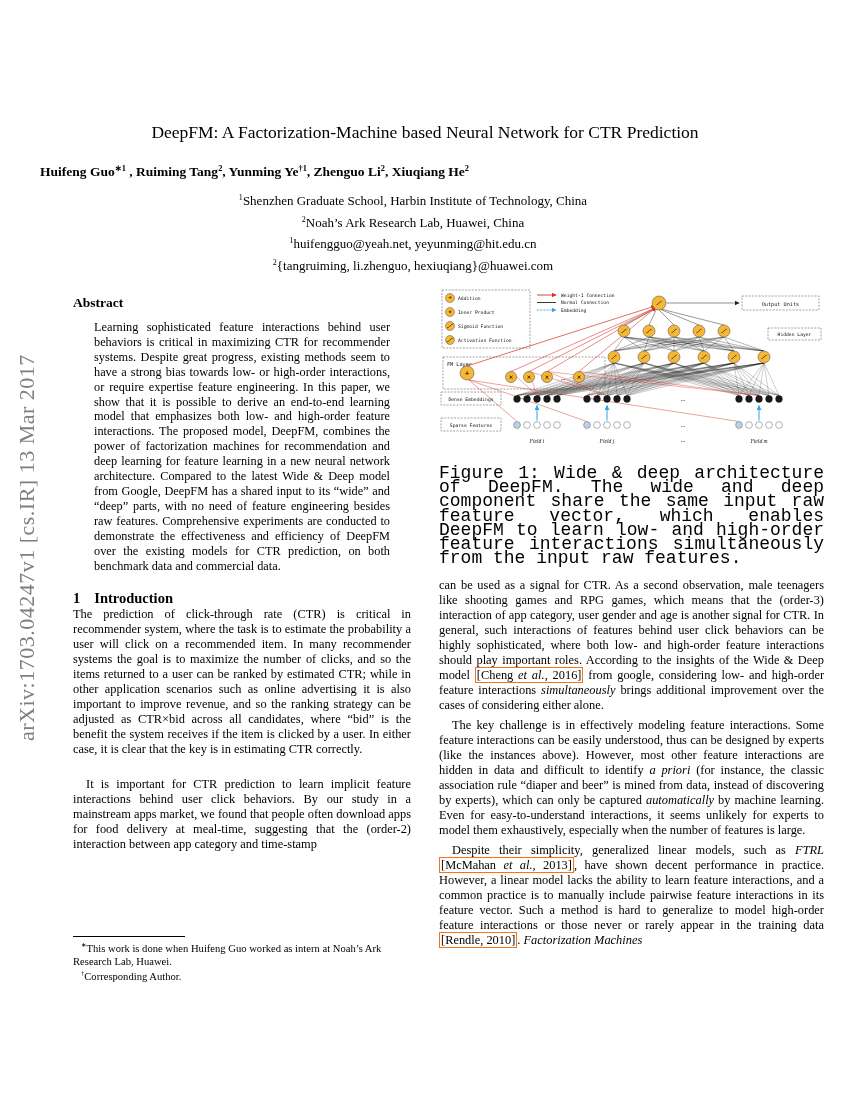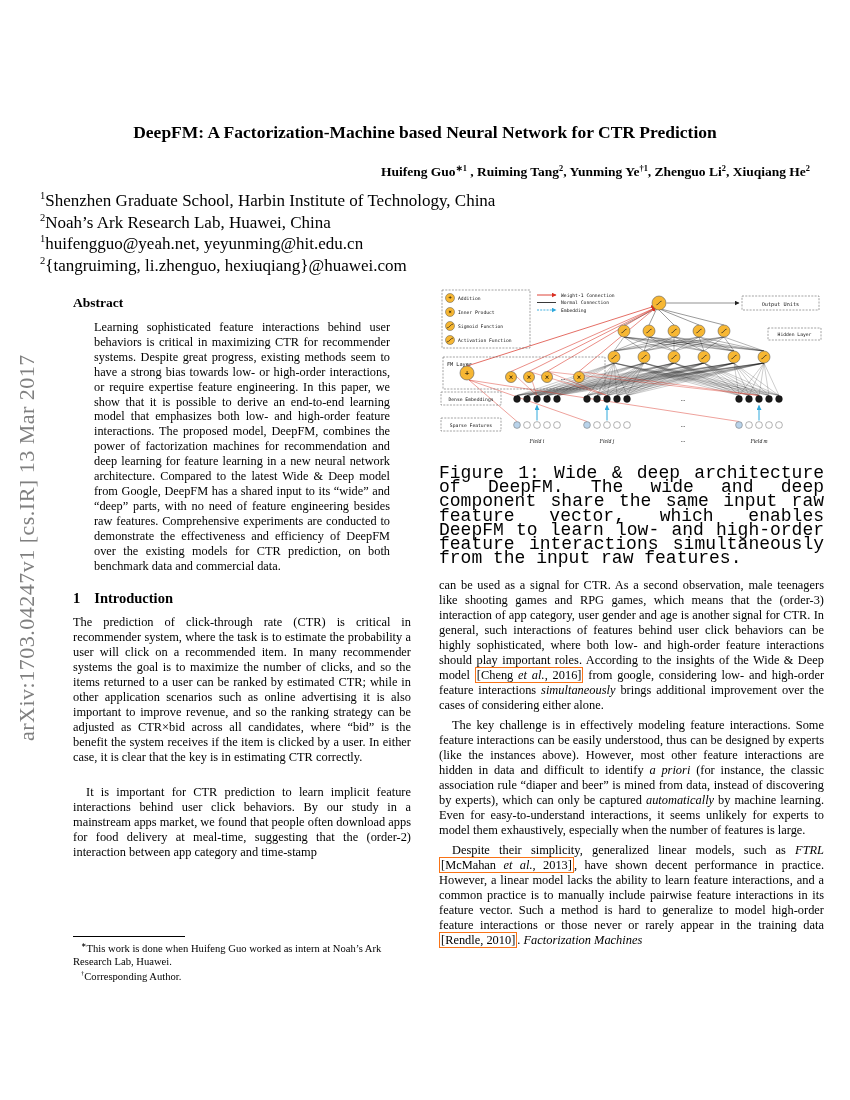--- a/index.html
+++ b/index.html
@@ -3,31 +3,31 @@
 <meta charset="utf-8">
 <style>
   *{margin:0;padding:0;box-sizing:border-box;}
   html,body{background:#e8e8e8;}
   .page{position:relative;width:850px;height:1100px;background:#fff;margin:0 auto;
         font-family:"Liberation Serif",serif;color:#000;overflow:hidden;}
   .arxiv{position:absolute;left:14px;top:285px;height:525px;width:36px;
          writing-mode:vertical-rl;transform:rotate(180deg);
          font-size:22px;color:#7f7f7f;text-align:center;letter-spacing:.5px;}
   .title{position:absolute;top:122px;left:40px;width:770px;text-align:center;
-         font-size:17.5px;font-weight:bold;}
-  .authors{position:absolute;top:164px;left:40px;width:770px;text-align:right;
+         font-size:17.5px;font-weight:normal;}
+  .authors{position:absolute;top:164px;left:40px;width:770px;text-align:left;
            font-size:13.5px;font-weight:bold;}
-  .affils{position:absolute;top:190px;left:40px;width:770px;
-          font-size:17px;line-height:21.5px;}
+  .affils{position:absolute;top:190px;left:28px;width:770px;text-align:center;
+          font-size:13px;line-height:21.5px;}
   sup{vertical-align:super;font-size:.62em;line-height:0;}
   .col-left{position:absolute;left:73px;top:295px;width:338px;}
   .col-right{position:absolute;left:439px;top:287px;width:385px;}
   .abs-head{text-align:left;font-weight:bold;font-size:13.5px;margin-bottom:9px;}
   .abs-body{margin:0 21px;font-size:12.3px;line-height:14.9px;text-align:justify;}
-  .sec-head{margin-top:17px;margin-bottom:8px;font-size:14.5px;font-weight:bold;}
+  .sec-head{margin-top:17px;font-size:14.5px;font-weight:bold;}
   .sec-num{margin-right:14px;}
   .para{font-size:12.4px;line-height:15px;text-align:justify;}
   .para.indent{text-indent:13px;}
   .col-right .para{margin-top:5px;}
   .col-right .para.first{margin-top:13px;}
   .it{font-style:italic;}
   .cite{border:1px solid #f97316;padding:0 1px;}
   .footnotes{position:absolute;left:73px;top:936px;width:338px;
              font-size:10.6px;line-height:13.2px;}
   .fnrule{width:112px;border-top:1px solid #000;margin-bottom:5px;}

